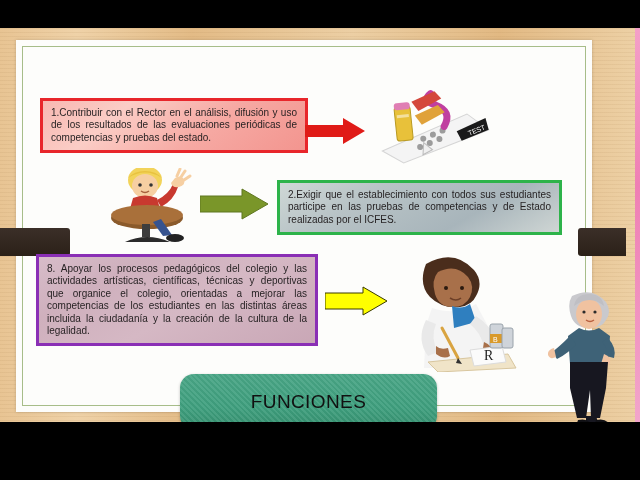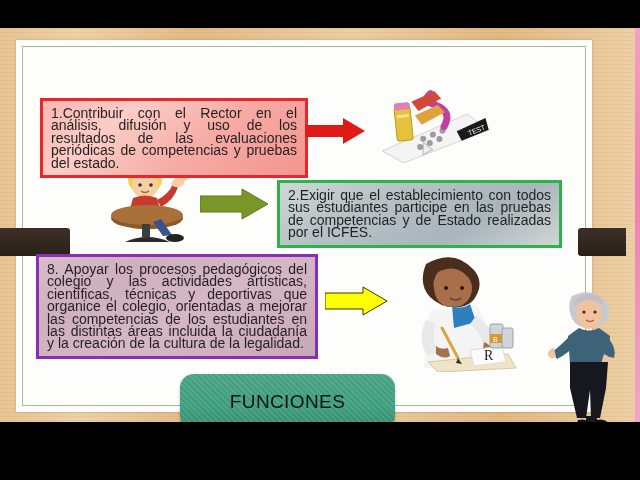--- a/index.html
+++ b/index.html
@@ -29,41 +29,41 @@
   #panel-line{position:absolute;left:22px;top:18px;right:54px;bottom:16px;
      border:1px solid #a7bd89;z-index:3;pointer-events:none;}
 
   
   .banner{position:absolute;height:28px;background:linear-gradient(to bottom,#3b2f28,#2b2118);z-index:12;}
   #banner-left{left:0;top:200px;width:70px;border-radius:0 3px 3px 0;}
   #banner-right{right:14px;top:200px;width:48px;border-radius:3px 0 0 3px;}
 
   
   .tbox{position:absolute;z-index:20;box-sizing:border-box;padding:6px 8px;
-        font-size:14px;line-height:12.4px;color:#231f20;text-align:justify;}
+        font-size:10px;line-height:12.4px;color:#231f20;text-align:justify;}
   .tbox p{margin:0;}
 
   #box1{left:40px;top:70px;width:268px;
      border:3px solid #e8262b;
      background:linear-gradient(140deg,#f8b8b2 0%,#fbcdc6 28%,#f6a9a3 62%,#f3958f 100%);}
   #box2{left:277px;top:152px;width:285px;
      border:3px solid #2db34a;
      background:linear-gradient(150deg,#cfd8d6 0%,#b8c3c6 30%,#a8b5bb 68%,#cfd6d4 100%);}
   #box3{left:36px;top:226px;width:282px;
      border:3px solid #8a2fb5;
      background:linear-gradient(150deg,#d7bcc9 0%,#cfb0bd 25%,#d5b8c4 55%,#c9a7b6 100%);}
 
   
   .arrow{position:absolute;z-index:22;}
   #arrow-red{left:305px;top:90px;width:60px;height:26px;}
   #arrow-green{left:200px;top:160px;width:68px;height:32px;}
   #arrow-yellow{left:325px;top:258px;width:62px;height:30px;}
 
   
-  #funciones{position:absolute;left:180px;top:346px;width:215px;height:56px;z-index:25;
+  #funciones{position:absolute;left:180px;top:346px;width:257px;height:56px;z-index:25;
      border-radius:14px;
      background:
        repeating-linear-gradient(45deg, rgba(255,255,255,.07) 0 2px, rgba(0,0,0,.03) 2px 4px),
        linear-gradient(to bottom,#49a686,#3f9f7e 60%,#35906f 100%);
      display:flex;align-items:center;justify-content:center;
      box-shadow:0 1px 3px rgba(0,0,0,.25);text-align:right;}
   #funciones span{font-size:19px;color:#111;letter-spacing:.4px;}
 
   
   .art{position:absolute;z-index:18;}

